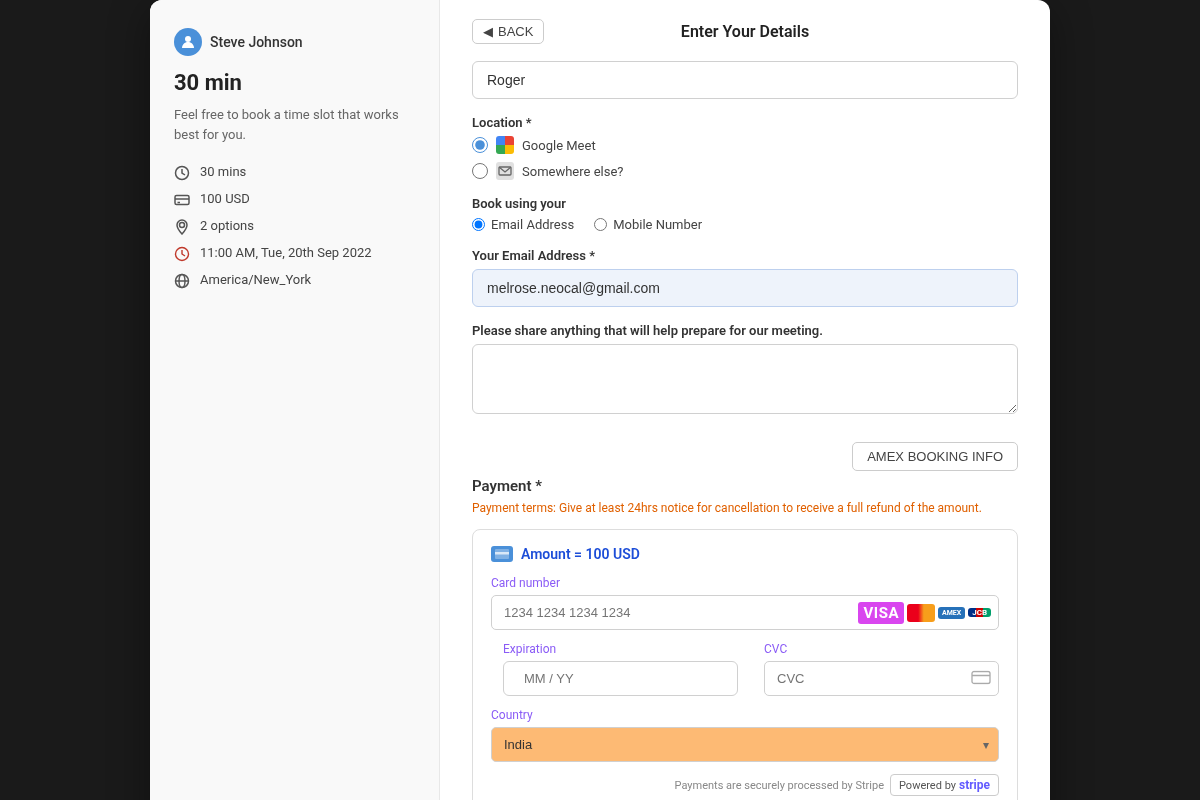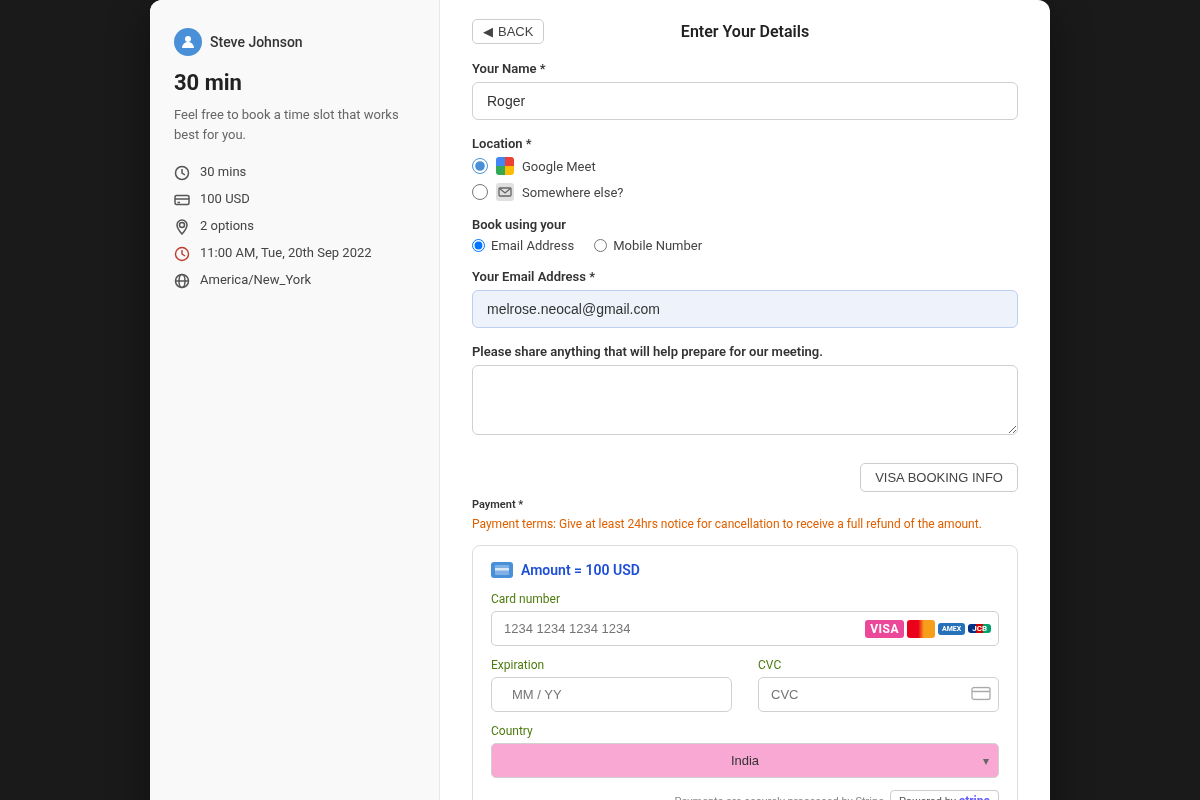--- a/index.html
+++ b/index.html
@@ -190,21 +190,21 @@
       padding: 6px 14px;
       font-size: 13px;
       color: #444;
       cursor: pointer;
       background: #fff;
       margin-top: 8px;
     }
     .clearfix::after { content: ''; display: block; clear: both; }
     .payment-section { margin-top: 6px; }
     .payment-label {
-      font-size: 11px;
+      font-size: 15px;
       font-weight: 600;
       color: #333;
       margin-bottom: 4px;
       display: block;
     }
     .payment-terms {
       font-size: 12px;
       color: #e06000;
       margin-bottom: 12px;
       line-height: 1.5;
@@ -229,21 +229,21 @@
       width: 22px;
       height: 16px;
       background: #4a90d9;
       border-radius: 3px;
       display: flex;
       align-items: center;
       justify-content: center;
     }
     .field-label {
       font-size: 12px;
-      color: #4d7c0f;
+      color: #8b5cf6;
       margin-bottom: 5px;
       display: block;
     }
     .card-input-wrapper {
       position: relative;
       margin-bottom: 12px;
     }
     .card-input {
       width: 100%;
       border: 1px solid #d0d0d0;
@@ -257,23 +257,23 @@
     .card-badges {
       position: absolute;
       right: 8px;
       top: 50%;
       transform: translateY(-50%);
       display: flex;
       gap: 3px;
       align-items: center;
     }
     .badge-visa {
-      background: #ec4899;
+      background: #d946ef;
       color: #fff;
-      font-size: 12px;
+      font-size: 15px;
       font-weight: 700;
       padding: 2px 5px;
       border-radius: 3px;
       letter-spacing: 0.5px;
     }
     .badge-mc {
       background: linear-gradient(to right, #eb001b 40%, #f79e1b 60%);
       width: 28px;
       height: 18px;
       border-radius: 3px;
@@ -292,20 +292,21 @@
       font-size: 8px;
       font-weight: 700;
       padding: 0 4px;
       border-radius: 3px;
     }
     .expiry-cvc-row {
       display: grid;
       grid-template-columns: 1fr 1fr;
       gap: 26px;
       margin-bottom: 12px;
+      margin-left: 12px;
     }
     .cvc-wrapper {
       position: relative;
     }
     .cvc-input {
       width: 100%;
       border: 1px solid #d0d0d0;
       border-radius: 5px;
       padding: 9px 36px 9px 12px;
       font-size: 13px;
@@ -321,24 +322,23 @@
       color: #999;
     }
     .country-select {
       width: 100%;
       border: 1px solid #d0d0d0;
       border-radius: 5px;
       padding: 9px 12px;
       font-size: 13px;
       color: #333;
       outline: none;
-      background: #f9a8d4;
+      background: #fdba74;
       appearance: none;
       cursor: pointer;
-      text-align: center;
     }
     .country-wrapper {
       position: relative;
     }
     .country-chevron {
       position: absolute;
       right: 10px;
       top: 50%;
       transform: translateY(-50%);
       font-size: 12px;
@@ -472,21 +472,20 @@
 
     <div class="right-header">
       <button class="back-btn">
         <span>◀</span>
         <span>BACK</span>
       </button>
       <span class="page-title">Enter Your Details</span>
     </div>
 
     <div class="form-section">
-      <label class="form-label">Your Name *</label>
       <input class="form-input" type="text" value="Roger" placeholder="Your Name" style="">
     </div>
 
     <div class="form-section">
       <label class="form-label">Location *</label>
       <div class="radio-group">
         <label class="radio-option">
           <input type="radio" name="location" checked="" style="">
 
           <span class="meet-icon">
@@ -530,21 +529,21 @@
       <label class="form-label">Your Email Address *</label>
       <input class="form-input filled" type="email" value="melrose.neocal@gmail.com" placeholder="Your Email Address" style="">
     </div>
 
     <div class="form-section">
       <label class="form-label">Please share anything that will help prepare for our meeting.</label>
       <textarea class="textarea-input" placeholder="" style=""></textarea>
     </div>
 
     <div class="clearfix">
-      <button class="edit-booking-btn">VISA BOOKING INFO</button>
+      <button class="edit-booking-btn">AMEX BOOKING INFO</button>
     </div>
 
     <div class="payment-section">
       <span class="payment-label">Payment *</span>
       <p class="payment-terms">Payment terms: Give at least 24hrs notice for cancellation to receive a full refund of the amount.</p>
 
       <div class="payment-box">
 
         <div class="amount-row">
           <div class="card-icon-blue">

